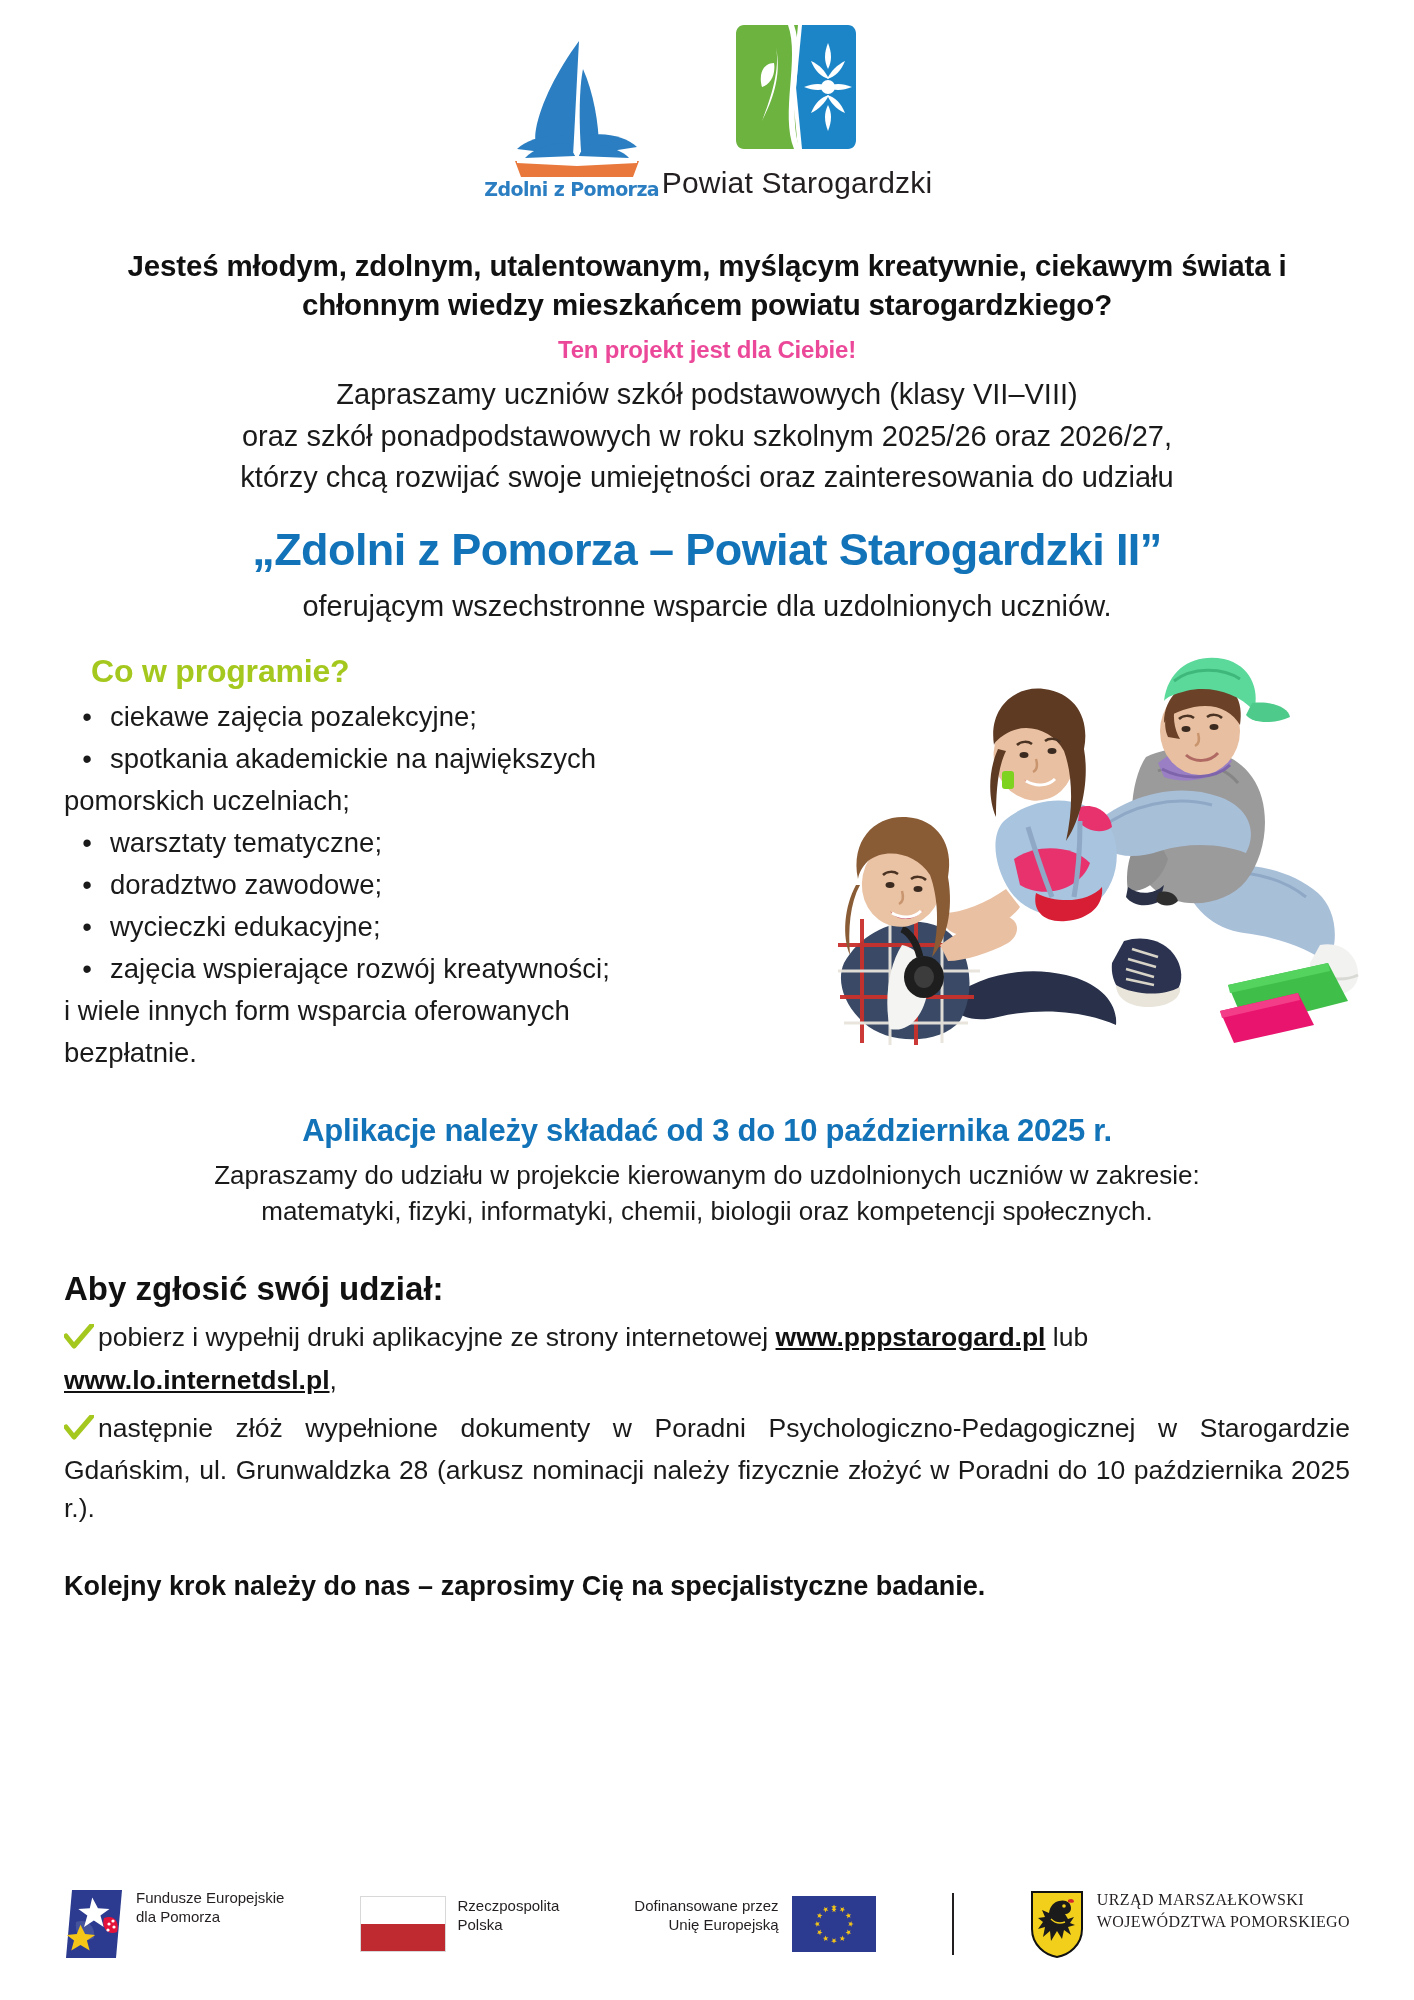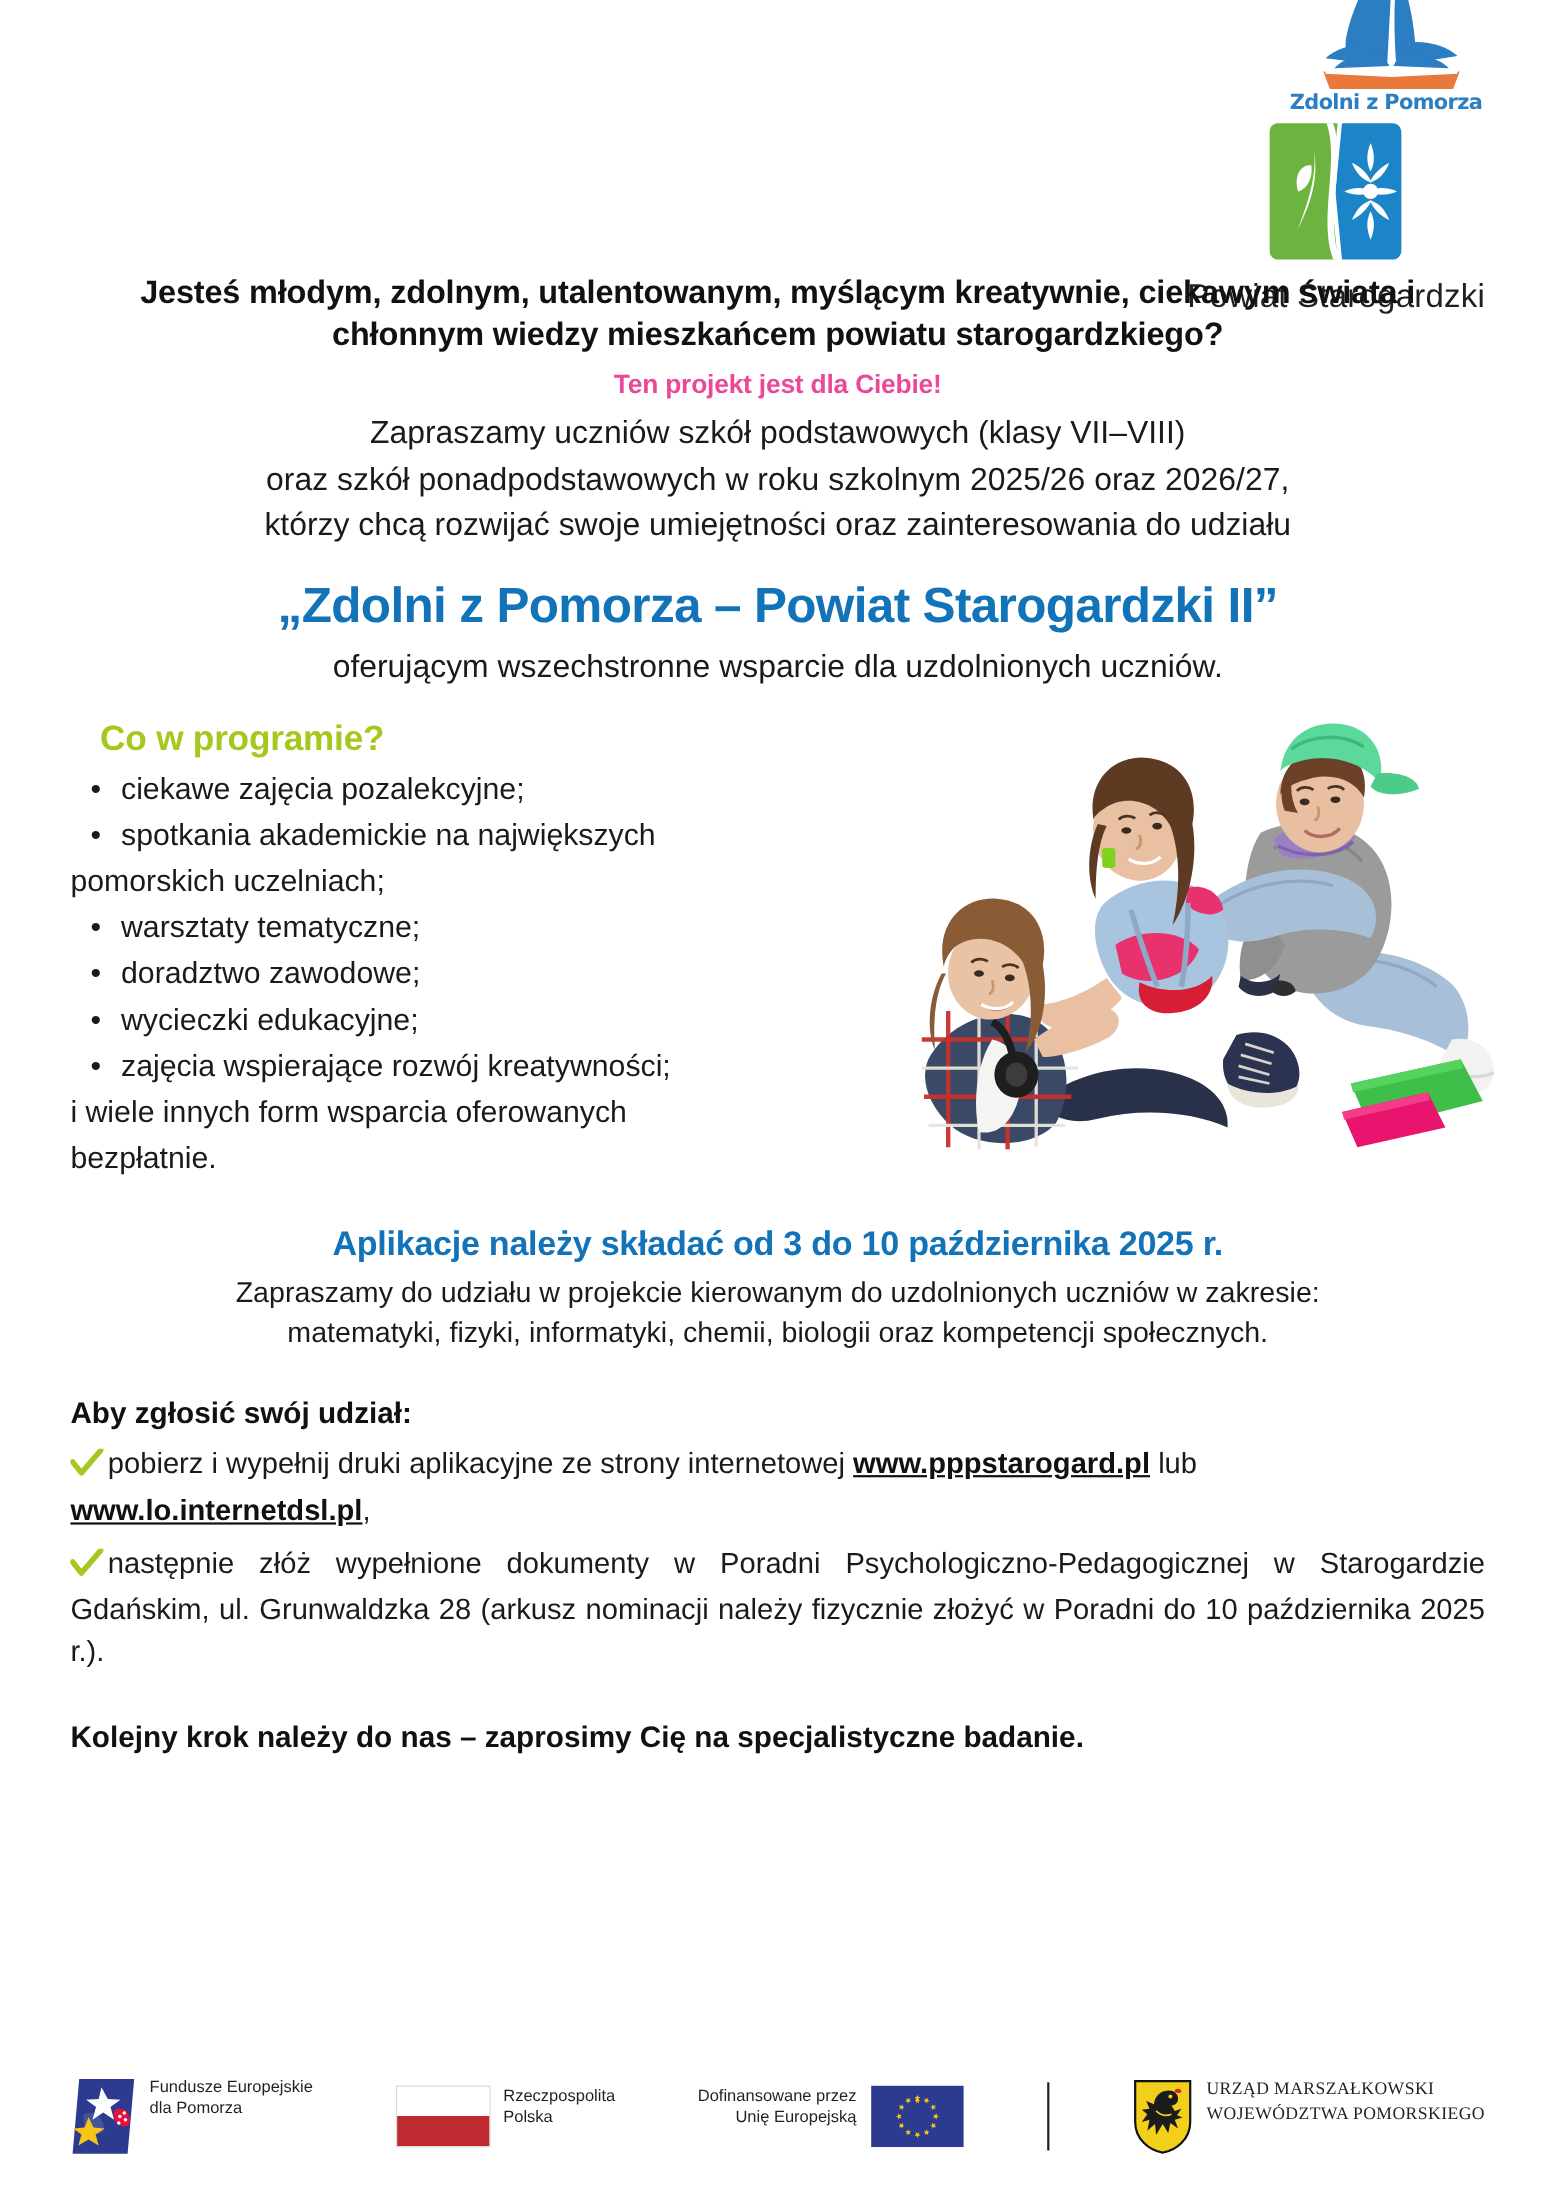--- a/index.html
+++ b/index.html
@@ -25,21 +25,20 @@
   }
 
   
   .logo-row {
     display: flex;
     justify-content: center;
     align-items: flex-end;
     padding-top: 28px;
     height: 200px;
     box-sizing: border-box;
-    flex-direction: column;
   }
   .zp-logo { width: 180px; text-align: center; }
   .zp-logo svg { display:block; margin: 0 auto; }
   .zp-word {
     font-family: "DejaVu Sans", sans-serif;
     font-weight: bold;
     font-size: 19px;
     color: #2b7ec1;
     letter-spacing: -0.6px;
     margin-top: 1px;
@@ -151,21 +150,21 @@
   .apply-sub {
     text-align: center;
     font-size: 26px;
     line-height: 1.42;
     margin-top: 8px;
     color: #1a1a1a;
   }
 
   .howto-head {
     font-weight: bold;
-    font-size: 27px;
+    font-size: 33px;
     margin-top: 40px;
     color: #111;
   }
   .howto-item {
     font-size: 26.5px;
     line-height: 1.44;
     margin-top: 10px;
     color: #1a1a1a;
   }
   .howto-item.just { text-align: justify; }

